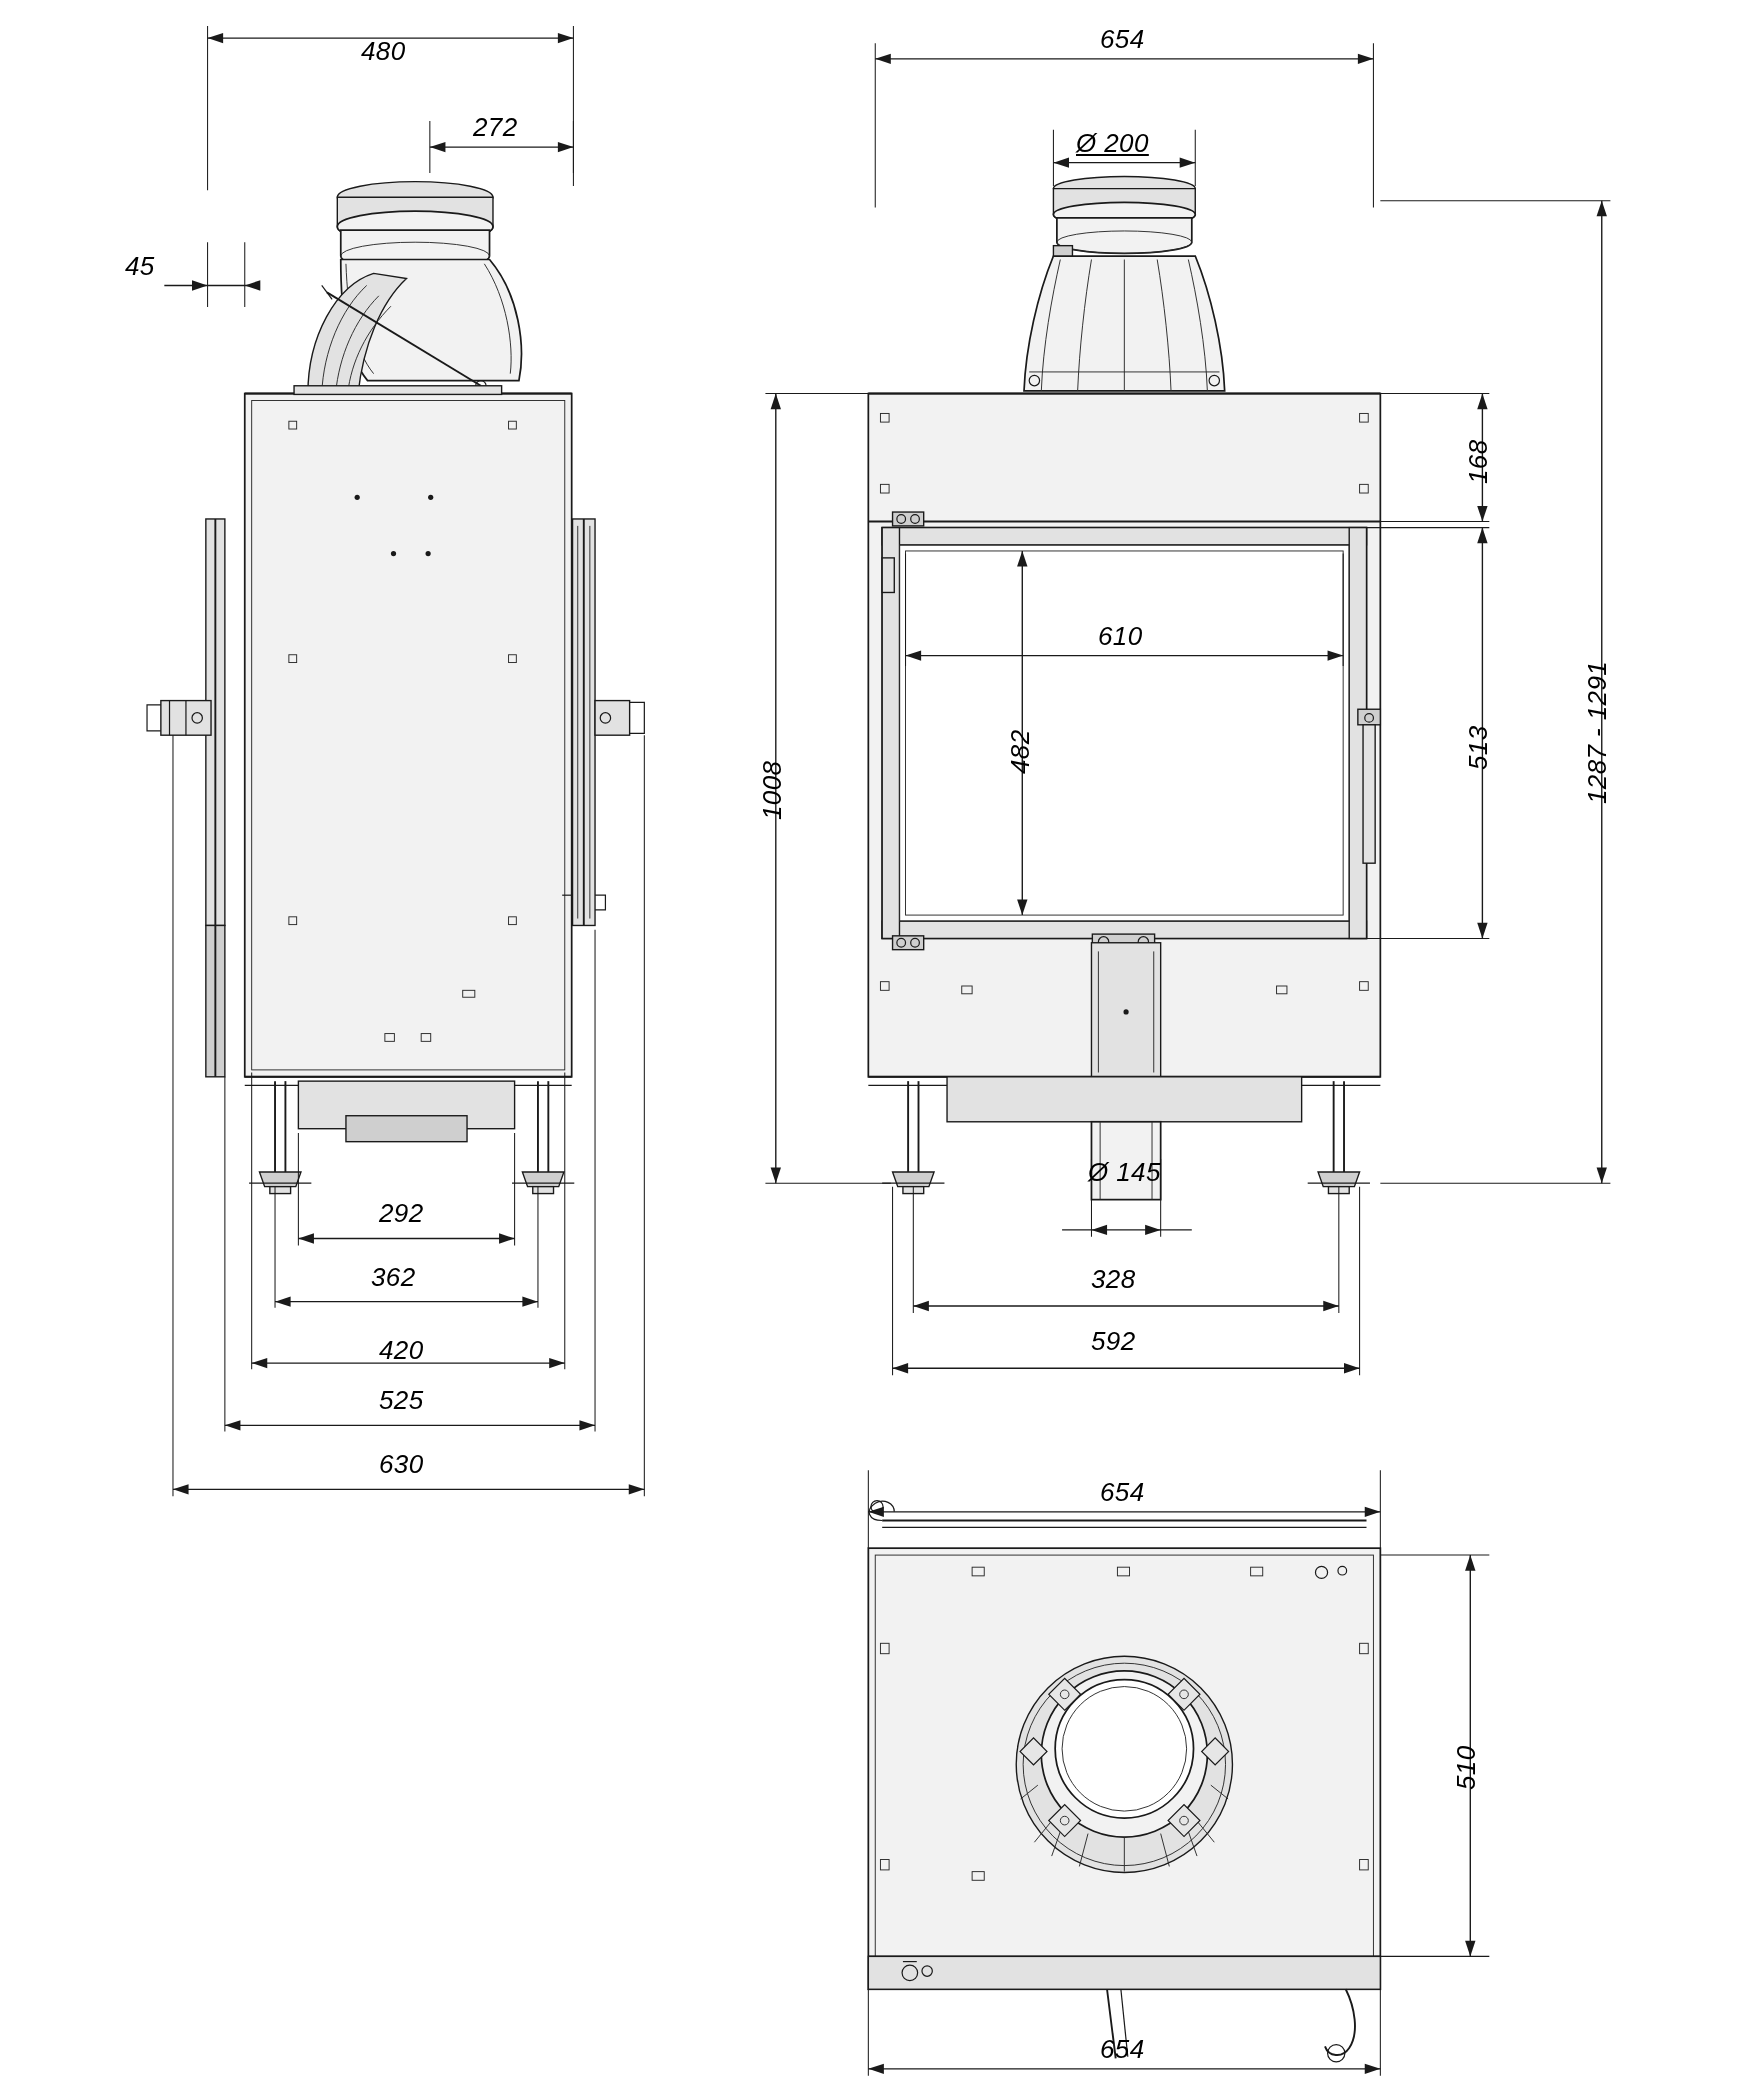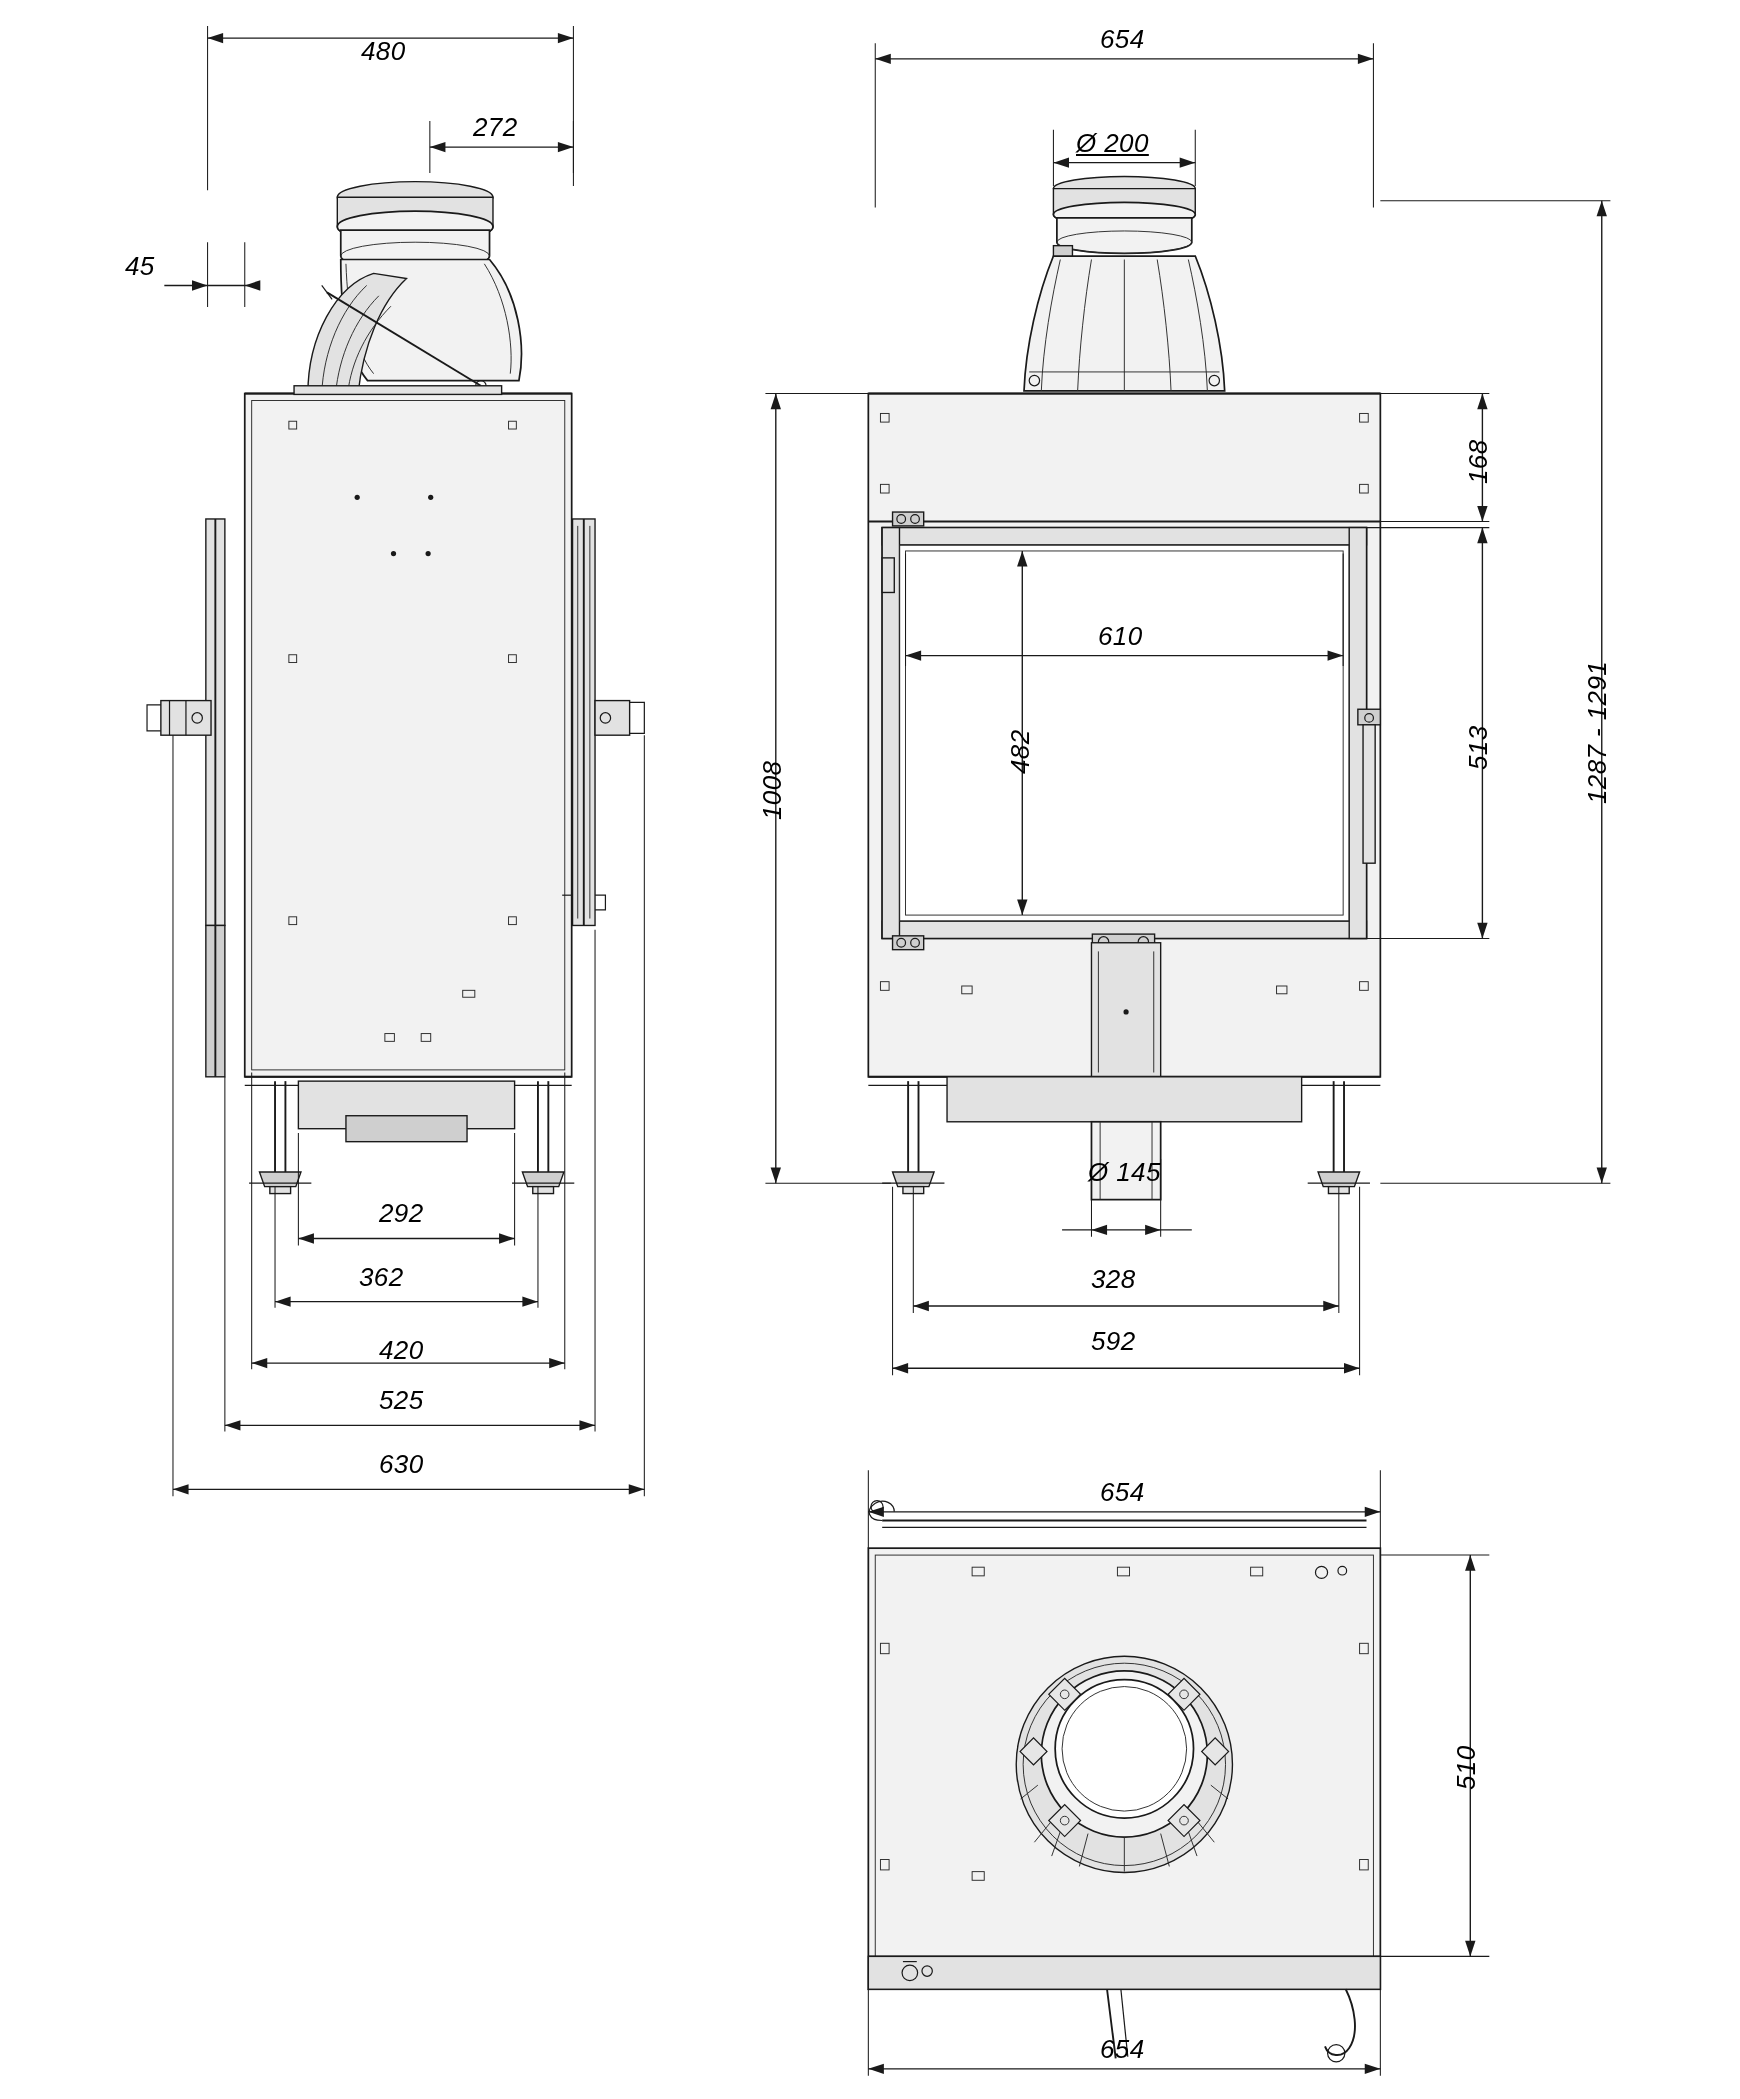--- a/index.html
+++ b/index.html
@@ -451,21 +451,21 @@
       <polygon class="arrowhd" points="1004,2392 1022,2386 1022,2398"></polygon>
       <polygon class="arrowhd" points="1596,2392 1578,2386 1578,2398"></polygon>
     </g>
 
   </svg>
 
   <div class="dim-label" style="left:361px; top:3.5px;margin-top:32px;">480</div>
   <div class="dim-label" style="left:473px; top:112px;">272</div>
   <div class="dim-label" style="left:125px; top:251px;text-align:center;">45</div>
   <div class="dim-label" style="left:379px; top:1198px;">292</div>
-  <div class="dim-label" style="left:359px; top:1262px;">362</div>
+  <div class="dim-label" style="left:371px; top:1262px;">362</div>
   <div class="dim-label" style="left:379px; top:1323px;margin-top:12px;">420</div>
   <div class="dim-label" style="left:379px; top:1385px;">525</div>
   <div class="dim-label" style="left:379px; top:1449px;">630</div>
 
   <div class="dim-label" style="left:1100px; top:24px;">654</div>
   <div class="dim-label" style="left:1076px; top:128px;text-decoration:underline;">Ø 200</div>
   <div class="dim-label vert" style="left:1463px; top:484px;">168</div>
   <div class="dim-label vert" style="left:757px; top:820px;">1008</div>
   <div class="dim-label" style="left:1098px; top:621px;">610</div>
   <div class="dim-label vert" style="left:1005px; top:774px;">482</div>

